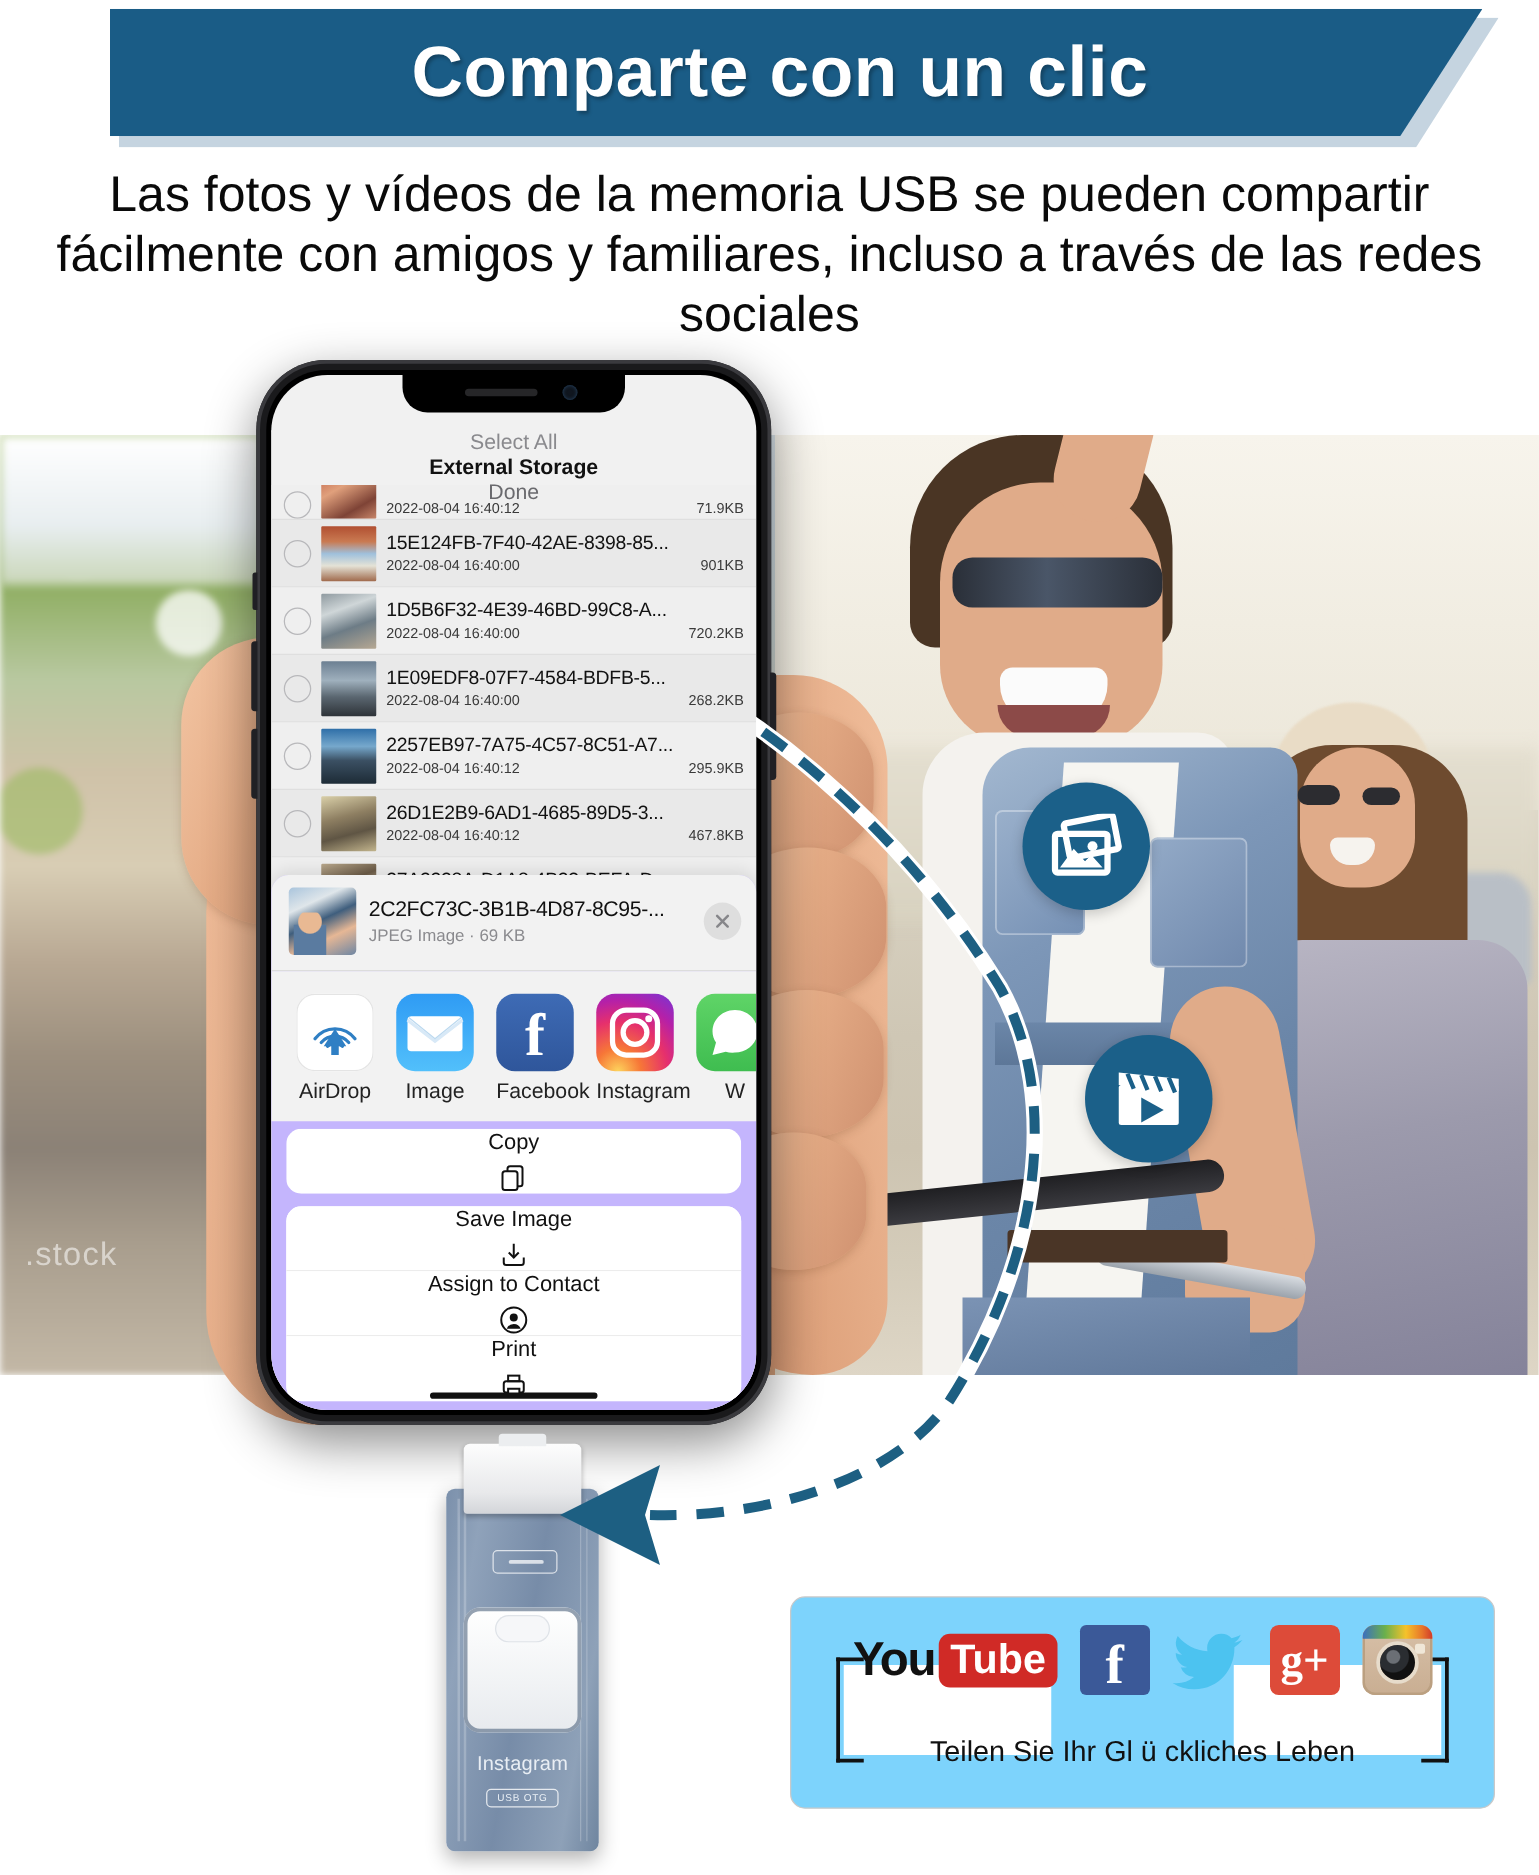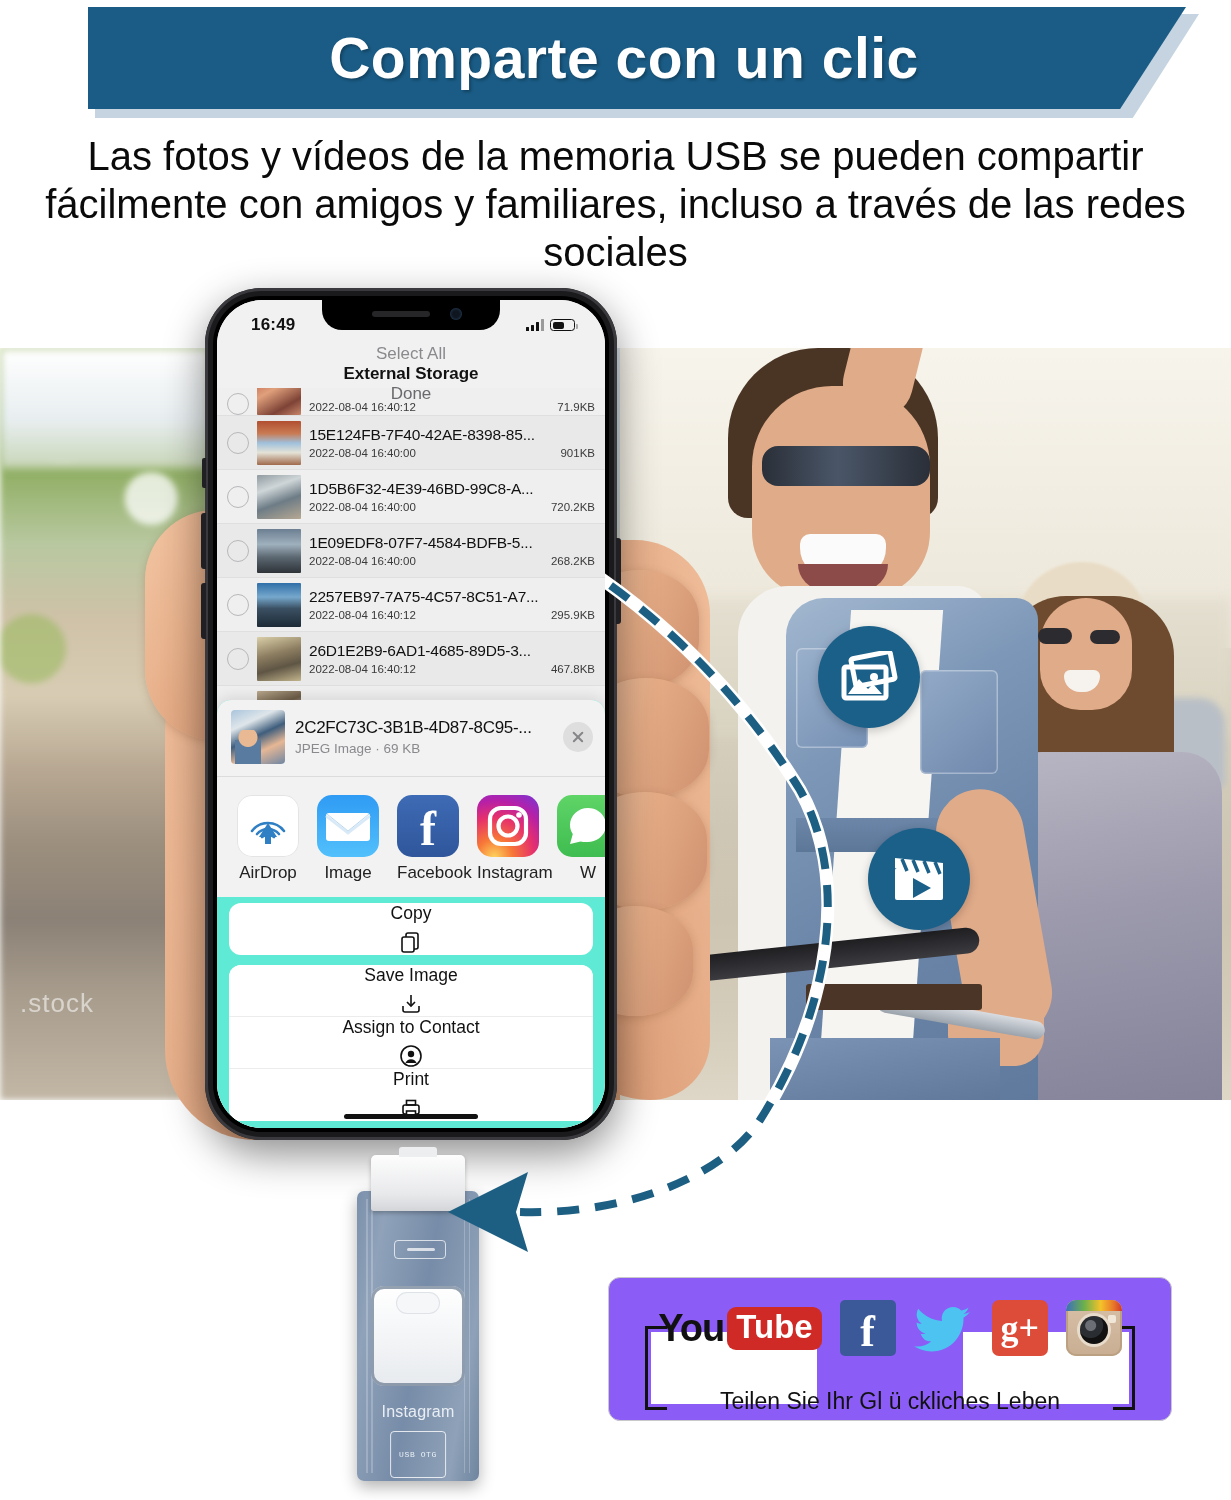--- a/index.html
+++ b/index.html
@@ -224,21 +224,21 @@
   .t3 { background: linear-gradient(160deg,#8f9aa0 0%,#cfd6d8 30%,#6d7c86 60%,#b6a893 100%); }
   .t4 { background: linear-gradient(180deg,#6c7f92 0%,#9fb0bd 35%,#5a6670 65%,#2e3338 100%); }
   .t5 { background: linear-gradient(180deg,#2f6fa8 0%,#76a8cc 32%,#3b5063 58%,#1d2b36 100%); }
   .t6 { background: linear-gradient(165deg,#d9cfa8 0%,#8e7f62 38%,#5f5544 66%,#c2b48c 100%); }
   .t7 { background: linear-gradient(160deg,#b9a88c 0%,#6c5c48 35%,#d6c9ae 62%,#4b4034 100%); }
   .t8 { background: linear-gradient(150deg,#7b2f26 0%,#c06a4c 40%,#d8b08c 70%,#5a2e24 100%); }
 
   
   #sheet {
     position: absolute; left: 0; right: 0; bottom: 0; top: 400px;
-    background: #5eead4;
+    background: #c4b5fd;
     border-radius: 14px 14px 0 0;
     z-index: 25;
     box-shadow: 0 -3px 14px rgba(0,0,0,.10);
     overflow: hidden;
   }
   #sheet-head {
     display: flex; align-items: center; gap: 10px;
     padding: 10px 12px 12px 14px;
     background: #f2f2f2;
     border-bottom: 1px solid #dcdcdc;
@@ -334,40 +334,40 @@
     content:""; position:absolute; left:25px; top:6px; width:44px; height:22px;
     background:#f6f7f9; border-radius:11px; box-shadow: inset 0 0 0 1px #dfe3e8;
   }
   #usb-brand {
     position: absolute; left: 0; right: 0; top: 212px; text-align: center;
     color: #e9eef4; font-size: 16px; letter-spacing: .2px;
   }
   #usb-otg {
     position: absolute; left: 50%; top: 240px; transform: translateX(-50%);
     border: 1.4px solid rgba(255,255,255,.8); border-radius: 4px;
-    padding: 18px 8px; color: #eaf0f6; font-size: 8px; letter-spacing: .6px; font-family: Liberation Mono, monospace;
+    padding: 2px 8px; color: #eaf0f6; font-size: 8px; letter-spacing: .6px;
   }
 
   
   #arrow-svg { position: absolute; left: 0; top: 0; width: 1231px; height: 1500px; pointer-events: none; z-index: 8; }
 
   
   .badge {
     position: absolute; width: 102px; height: 102px; border-radius: 50%;
     background: #1b6089; z-index: 9;
     display: flex; align-items: center; justify-content: center;
     box-shadow: 0 3px 10px rgba(0,0,0,.2);
   }
   #badge-photo { left: 818px; top: 626px; }
   #badge-video { left: 868px; top: 828px; }
 
   
   #social-box {
-    position: absolute; left: 608px; top: 1277px; width: 564px; height: 144px;
-    background: #8b5cf6; border: 1.5px solid #c9c9c9; border-radius: 12px;
+    position: absolute; left: 632px; top: 1277px; width: 564px; height: 170px;
+    background: #7dd3fc; border: 1.5px solid #c9c9c9; border-radius: 12px;
   }
   #social-icons {
     position: absolute; left: 0; right: 0; top: 22px;
     display: flex; align-items: center; justify-content: center; gap: 18px;
   }
   .s-ico { height: 56px; display: flex; align-items: center; }
   .yt { display: flex; align-items: center; gap: 3px; }
   .yt .you { font-size: 38px; font-weight: bold; color: #111; font-family: "Liberation Sans", sans-serif; letter-spacing:-1px;}
   .yt .tube { background: #d02a26; color: #fff; font-size: 33px; font-weight: bold; padding: 1px 9px 4px 9px; border-radius: 9px; }
   .fbx { width: 56px; height: 56px; background: #3b5998; border-radius: 5px; display:flex; align-items:center; justify-content:center; }
@@ -469,34 +469,20 @@
   <div id="btn-right"></div>
 
   <div id="phone-inner">
     <div id="screen">
 
       <div id="notch">
         <div id="notch-speaker"></div>
         <div id="notch-cam"></div>
       </div>
 
-      <div id="statusbar">
-        <div id="clock">16:49</div>
-        <div id="status-right">
-          <span class="bars">
-              <i></i>
-              <i></i>
-              <i></i>
-              <i></i>
-            </span>
-          <span class="batt">
-              <i></i>
-            </span>
-        </div>
-      </div>
 
       <div id="navbar">
         <div id="nav-selectall">Select All</div>
         <div id="nav-title">External Storage</div>
         <div id="nav-done">Done</div>
       </div>
 
       <div id="filelist">
           <div class="frow clip">
             <div class="fcheck"></div>

